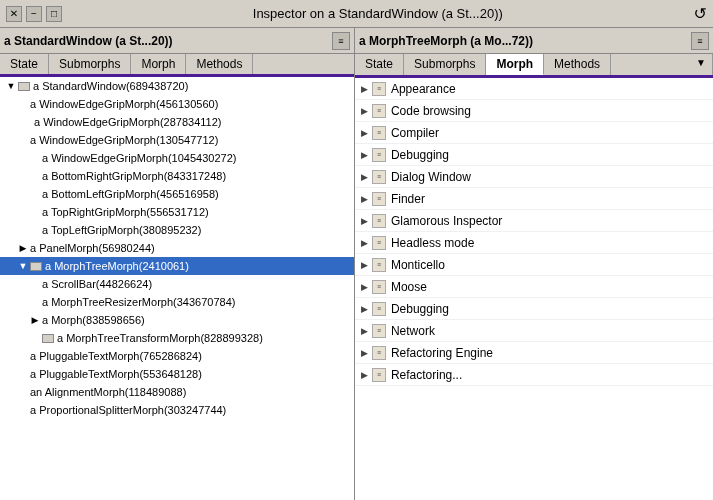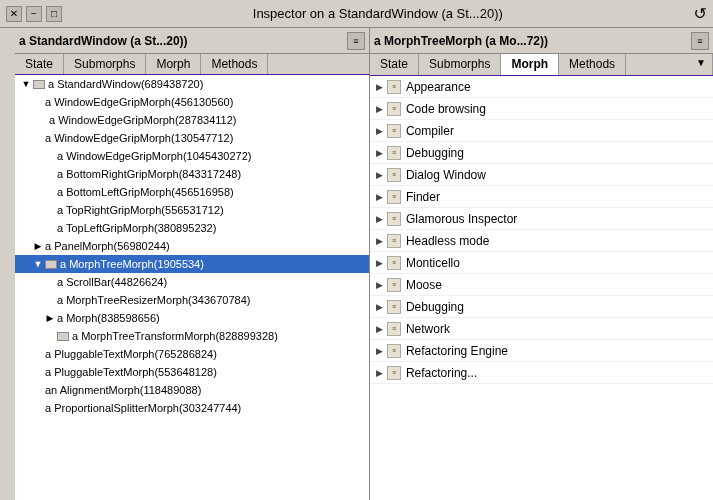--- a/index.html
+++ b/index.html
@@ -33,21 +33,21 @@
     }
     .panel-header-title {
       flex: 1; font-size: 12px; font-weight: bold; overflow: hidden; text-overflow: ellipsis; white-space: nowrap;
     }
     .panel-header-icon {
       width: 18px; height: 18px; background: #c0bdb5; border: 1px solid #888;
       display: flex; align-items: center; justify-content: center; cursor: pointer; font-size: 9px; margin-left: 4px;
     }
 
     .tab-bar {
-      display: flex; background: #d4d0c8; border-bottom: 1px solid #4c1d95;
+      display: flex; background: #d4d0c8; border-bottom: 3px solid #4c1d95;
     }
     .tab {
       padding: 3px 10px; cursor: pointer; border-right: 1px solid #999;
       font-size: 12px; background: #d4d0c8; user-select: none;
     }
     .tab.active {
       background: #ffffff; border-bottom: 1px solid #ffffff; font-weight: bold;
     }
     .tab-dropdown {
       margin-left: auto; padding: 3px 6px; cursor: pointer; font-size: 10px;
@@ -93,21 +93,21 @@
     <div class="title-bar-btn">✕</div>
     <div class="title-bar-btn">−</div>
     <div class="title-bar-btn">□</div>
   </div>
   <div class="title-bar-title">Inspector on a StandardWindow (a St...20))</div>
   <div class="title-bar-refresh">↺</div>
 </div>
 
 <div class="main-container">
 
-  <div class="panel" style="max-width: 355px; min-width: 355px; margin-left: 15px;">
+  <div class="panel" style="max-width: 355px; min-width: 355px;">
     <div class="panel-header">
       <span class="panel-header-title">a StandardWindow (a St...20))</span>
       <div class="panel-header-icon">≡</div>
     </div>
     <div class="tab-bar" id="left-tabs">
         <div class="tab">State</div>
         <div class="tab">Submorphs</div>
         <div class="tab">Morph</div>
         <div class="tab">Methods</div>
       </div>
@@ -149,21 +149,21 @@
           <span class="tree-arrow"></span>
           <span class="tree-label">a TopLeftGripMorph(380895232)</span>
         </div>
         <div class="tree-item" style="padding-left: 16px;">
           <span class="tree-arrow">▶</span>
           <span class="tree-label">a PanelMorph(56980244)</span>
         </div>
         <div class="tree-item selected" style="padding-left: 16px;">
           <span class="tree-arrow">▼</span>
           <span style="margin-right: 3px;"><span class="tree-icon-rect"></span></span>
-          <span class="tree-label">a MorphTreeMorph(1905534)</span>
+          <span class="tree-label">a MorphTreeMorph(2410061)</span>
         </div>
         <div class="tree-item" style="padding-left: 28px;">
           <span class="tree-arrow"></span>
           <span class="tree-label">a ScrollBar(44826624)</span>
         </div>
         <div class="tree-item" style="padding-left: 28px;">
           <span class="tree-arrow"></span>
           <span class="tree-label">a MorphTreeResizerMorph(343670784)</span>
         </div>
         <div class="tree-item" style="padding-left: 28px;">

